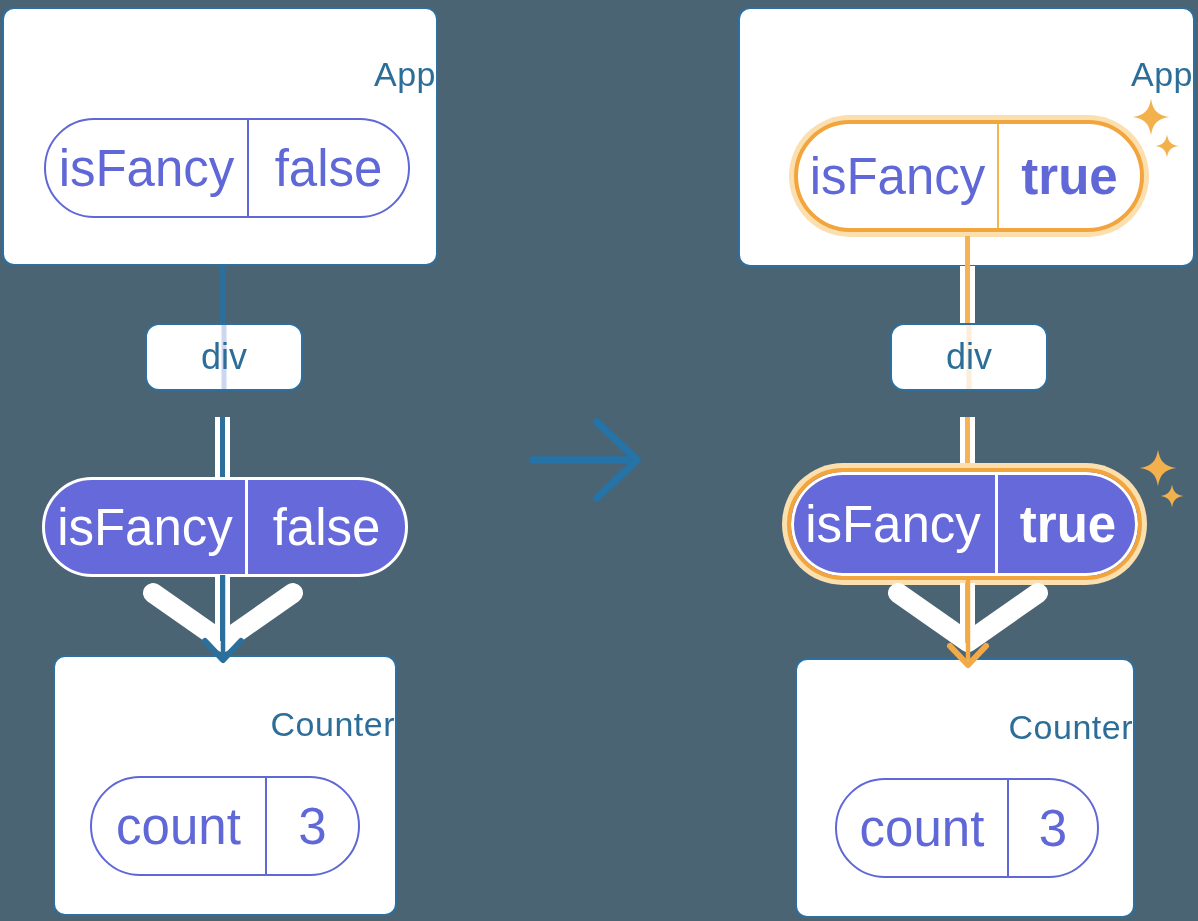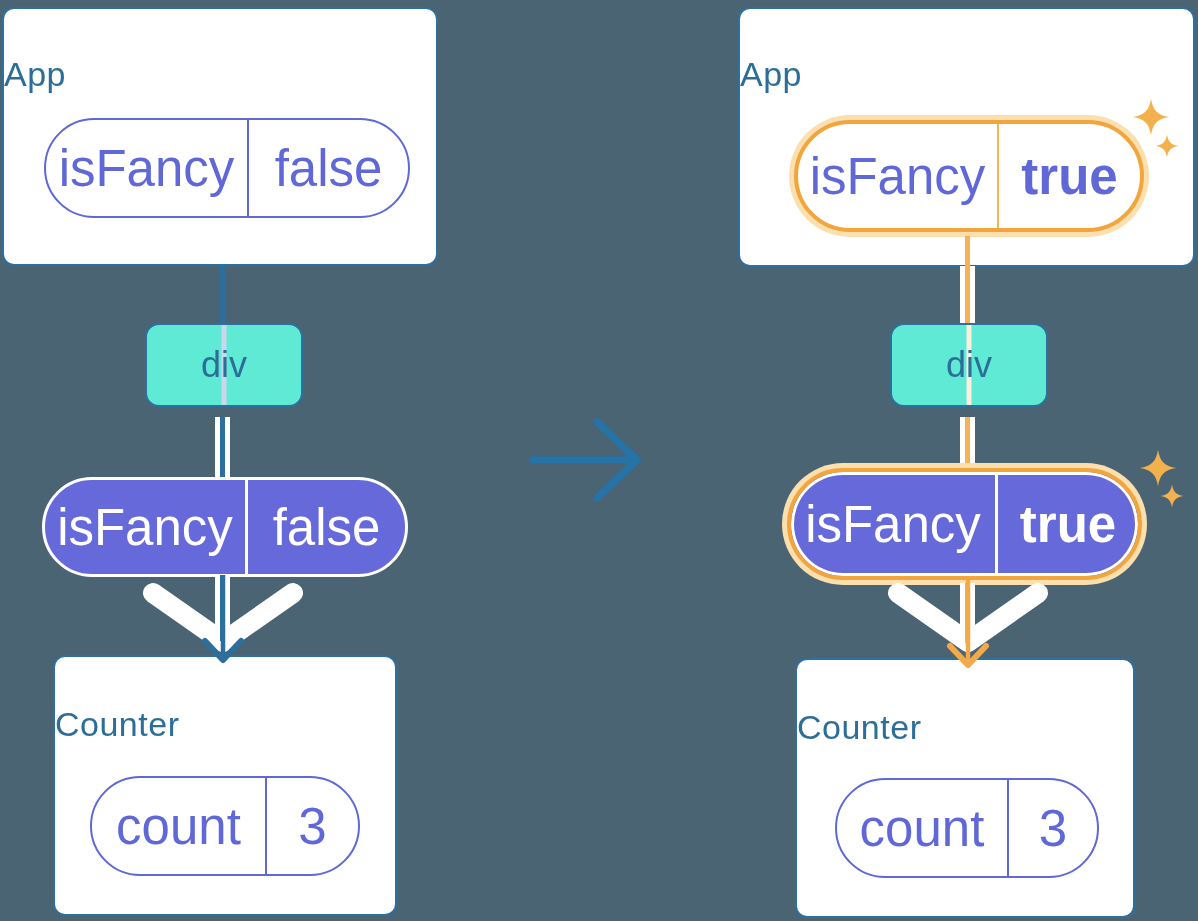--- a/index.html
+++ b/index.html
@@ -2,21 +2,21 @@
 <html><head>
 <meta charset="utf-8">
 <style>
   * { margin:0; padding:0; box-sizing:border-box; }
   html,body { width:1198px; height:921px; overflow:hidden; }
   body { font-family:"Liberation Sans", sans-serif; }
   .canvas { position:relative; width:1198px; height:921px; background:#4a6473; }
 
   
   .card { position:absolute; background:#fff; border:2.5px solid #2e6f9d; border-radius:12px; }
-  .card-title { position:absolute; left:0; right:0; text-align:left;
+  .card-title { position:absolute; left:0; right:0; text-align:right;
                 color:#2d6e99; font-size:34px; font-weight:500; letter-spacing:.5px; }
 
   
   .pill { position:absolute; display:flex; align-items:stretch; }
   .cell { display:flex; align-items:center; justify-content:center; font-size:51px; }
 
   
   .pill-outline { background:#fff; border:2.5px solid #5f68d6; border-radius:60px; color:#5f68d6; }
   .pill-outline .cell-name { border-right:2.5px solid #5f68d6; }
 
@@ -30,21 +30,21 @@
   .pill-fancy-outline .cell-name { border-right:2px solid #f6b253; }
 
   
   .pill-fancy-filled { background:#6569d9; border:4px solid #f2a53c; border-radius:60px;
                        box-shadow:0 0 0 5px #fbdfae, inset 0 0 0 3px #fff; color:#fff; }
   .pill-fancy-filled .cell-name { border-right:3px solid #fff; }
 
   .bold { font-weight:700; }
 
   
-  .div-box { position:absolute; width:158px; height:84px; background:#5eead4;
+  .div-box { position:absolute; width:158px; height:68px; background:#ffffff;
              border:2.5px solid #2e6f9d; border-radius:14px; }
   .pass-line { position:absolute; left:50%; top:0; bottom:0; width:5px; transform:translateX(-50%); }
   .pass-line.lavender { background:#ccd6ee; }
   .pass-line.cream    { background:#fdeedb; }
   .div-label { position:absolute; inset:0; display:flex; align-items:center; justify-content:center;
                color:#2d6e99; font-size:36px; font-weight:500; }
 
   
   .vline { position:absolute; }
   .band { position:absolute; width:15px; }

